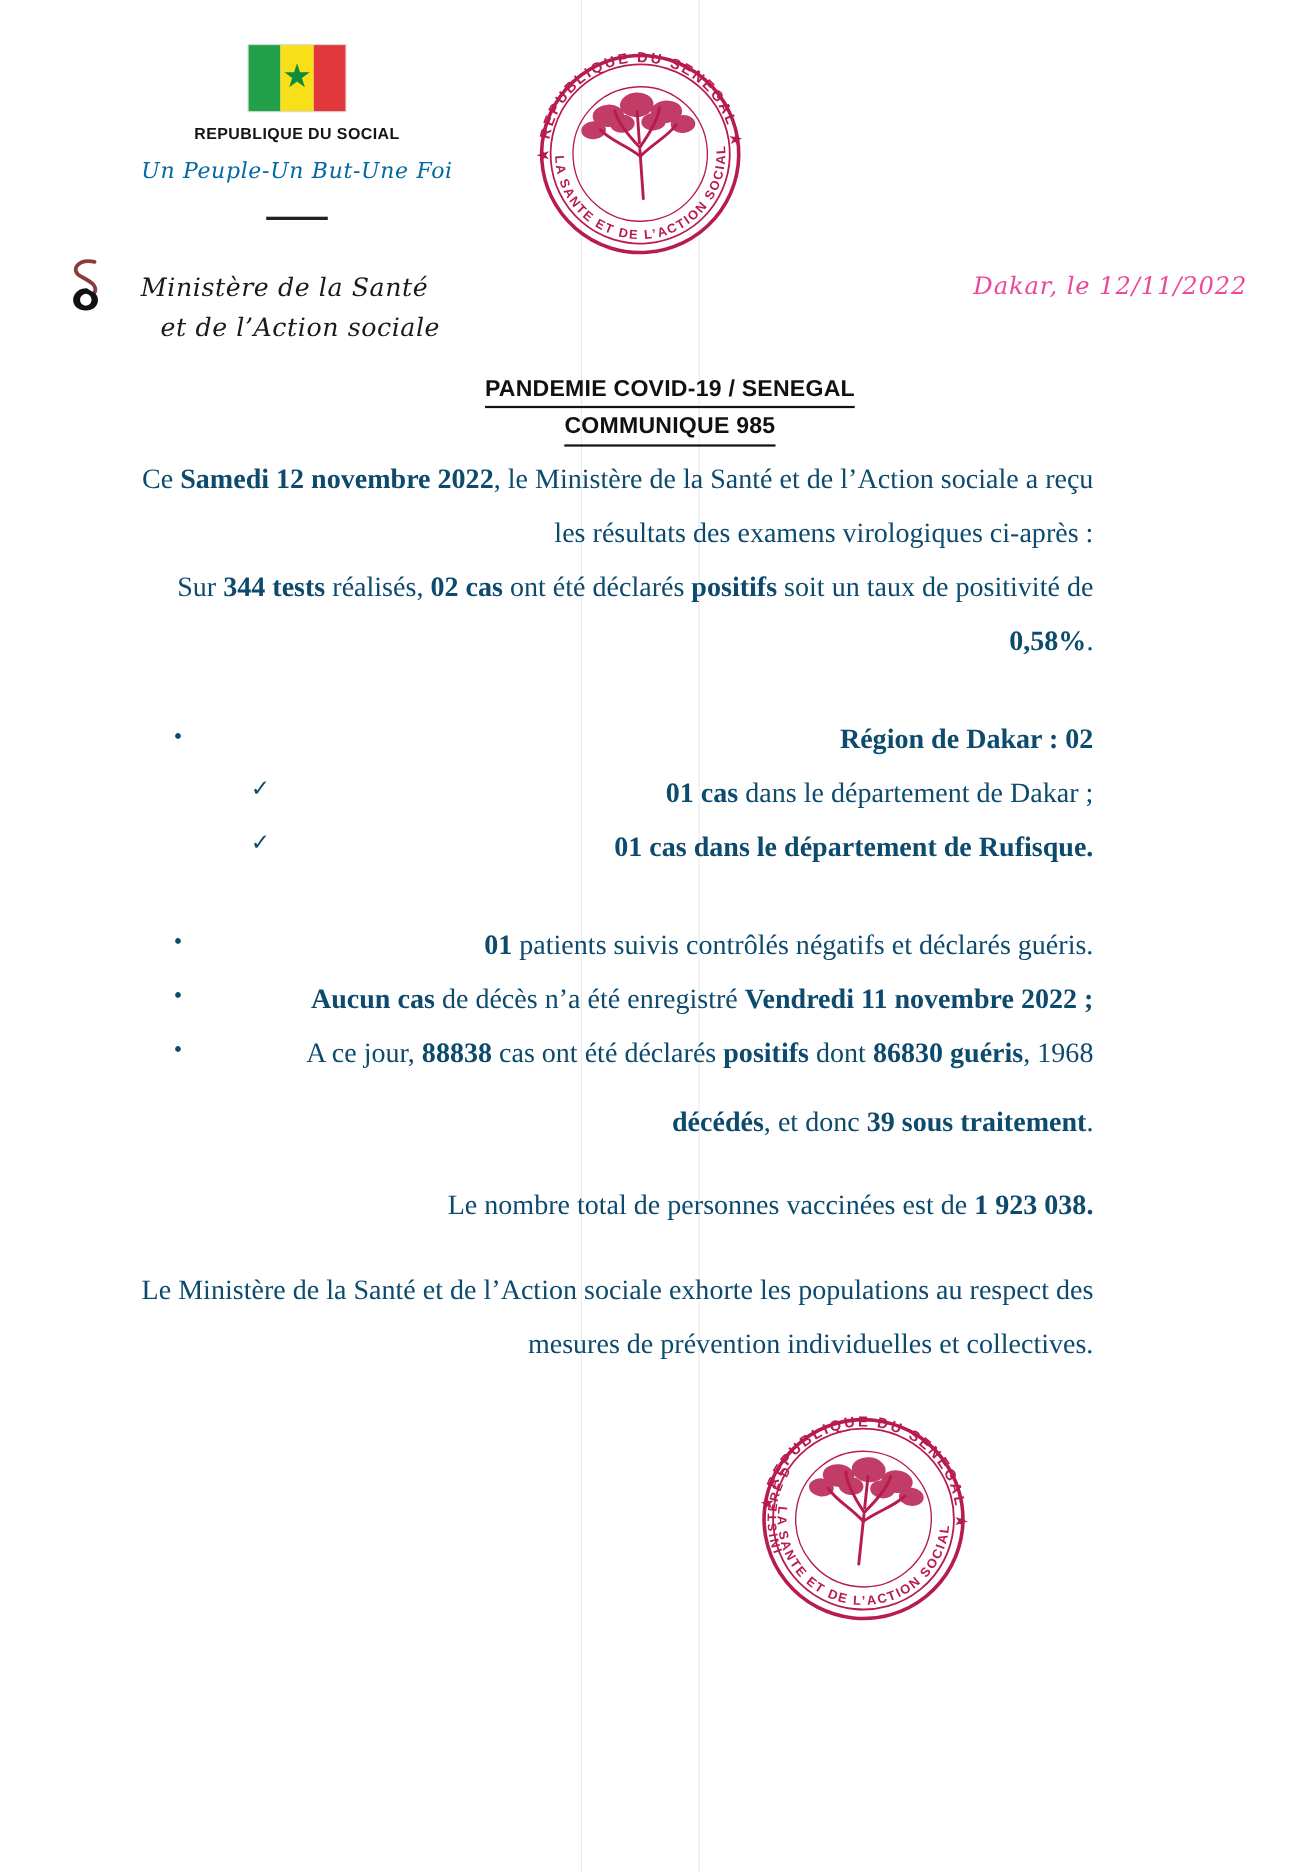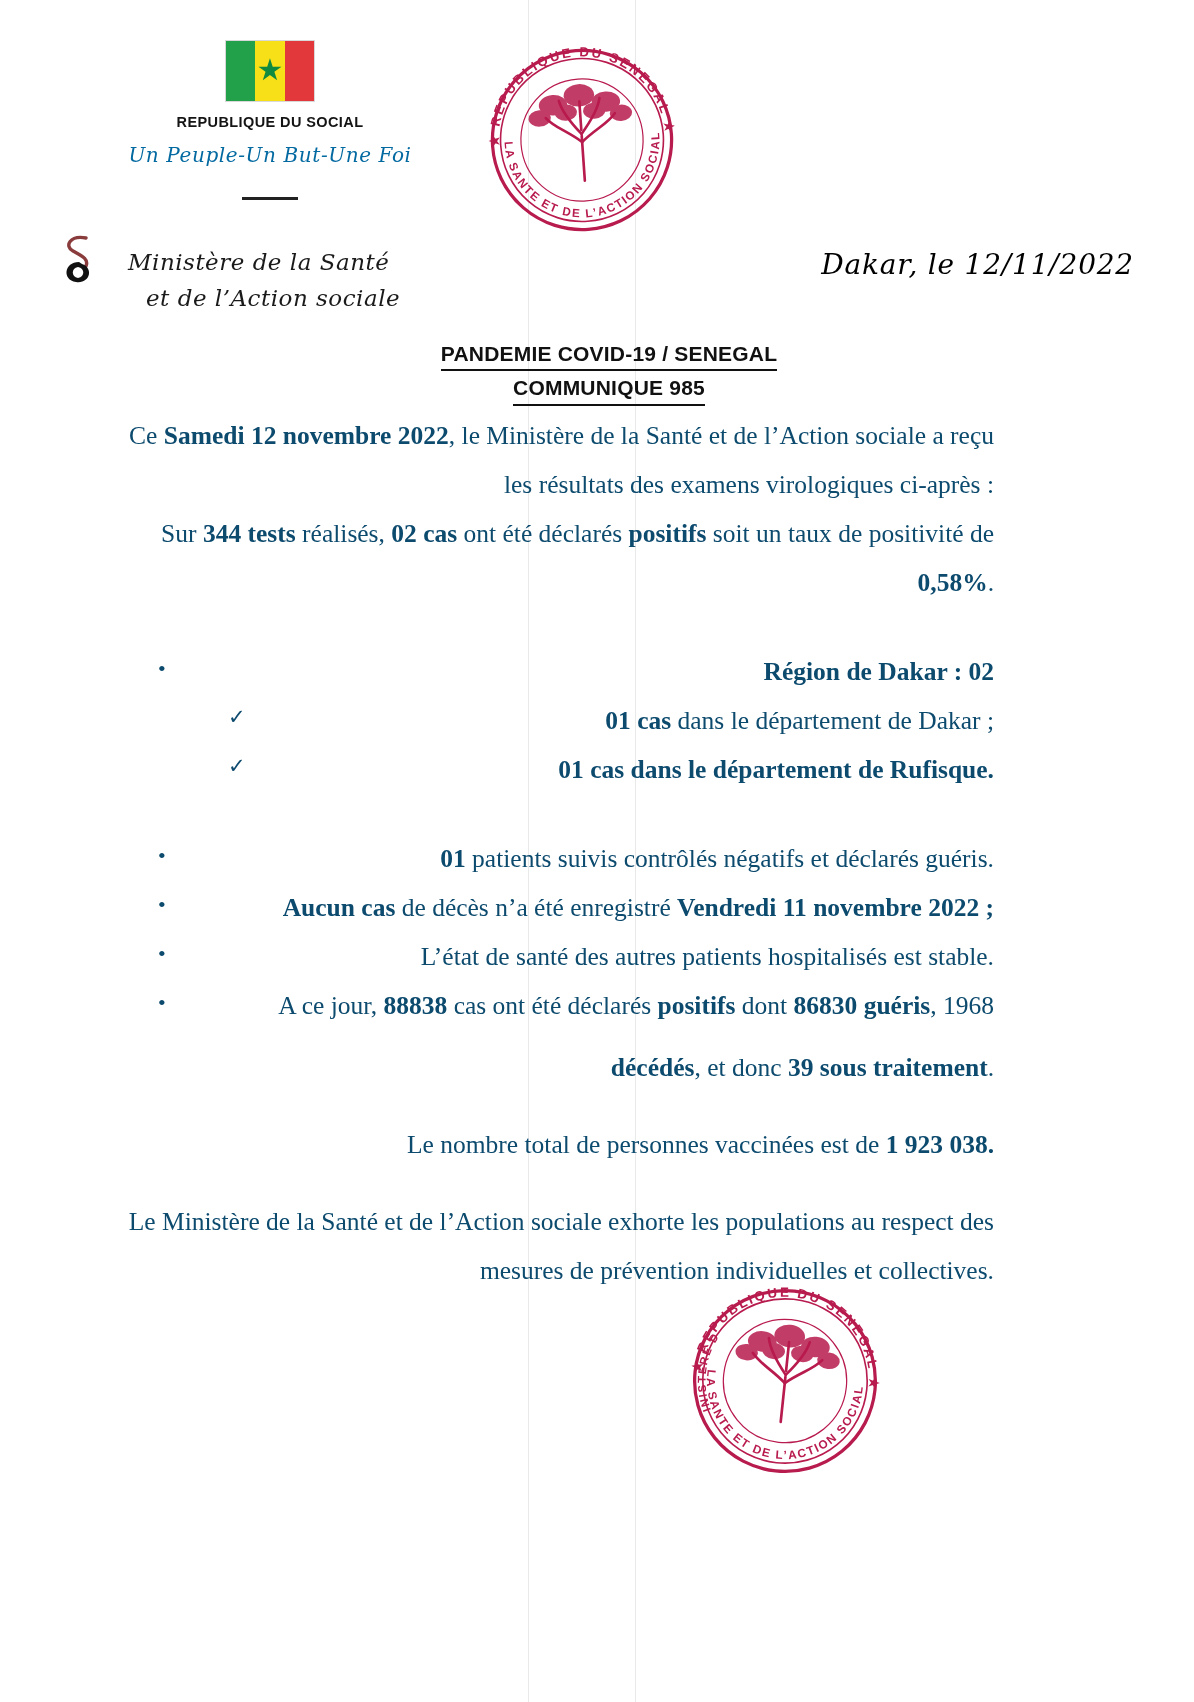--- a/index.html
+++ b/index.html
@@ -104,23 +104,23 @@
     width: 46px;
     height: 54px;
   }
 
   .dateline {
     position: absolute;
     right: 60px;
     top: 248px;
     font-family: "DejaVu Serif", serif;
     font-style: italic;
-    font-size: 28px;
+    font-size: 22px;
     letter-spacing: 0.8px;
-    color: #000000;
+    color: #ec4899;
     white-space: nowrap;
   }
 
   
   .stamp {
     position: absolute;
     color: #b81b4e;
     pointer-events: none;
   }
   .stamp.top { left: 470px; top: 28px; width: 224px; height: 224px; transform: rotate(-4deg); }
@@ -322,21 +322,20 @@
   <ul class="checks">
     <li><b>01 cas</b><span> dans le département de Dakar ;</span></li>
     <li><b>01 cas dans le département de Rufisque.</b></li>
   </ul>
 
   <div class="gap-lg"></div>
 
   <ul class="bullets">
     <li><b>01</b><span> patients suivis contrôlés négatifs et déclarés guéris.</span></li>
     <li><b>Aucun cas</b><span> de décès n’a été enregistré </span><b>Vendredi 11 novembre 2022 ;</b></li>
-    <li><span>L’état de santé des autres patients hospitalisés est stable.</span></li>
     <li><span>A ce jour, </span><b>88838</b><span> cas ont été déclarés </span><b>positifs</b><span> dont </span><b>86830 guéris</b><span>, </span><span>1968</span></li>
   </ul>
 
   <div class="gap-sm"></div>
 
   <p><b>décédés</b><span>, et donc </span><b>39 sous traitement</b><span>.</span></p>
 
   <div class="gap-md"></div>
 
   <p><span>Le nombre total de personnes vaccinées est de </span><b>1 923 038.</b></p>

